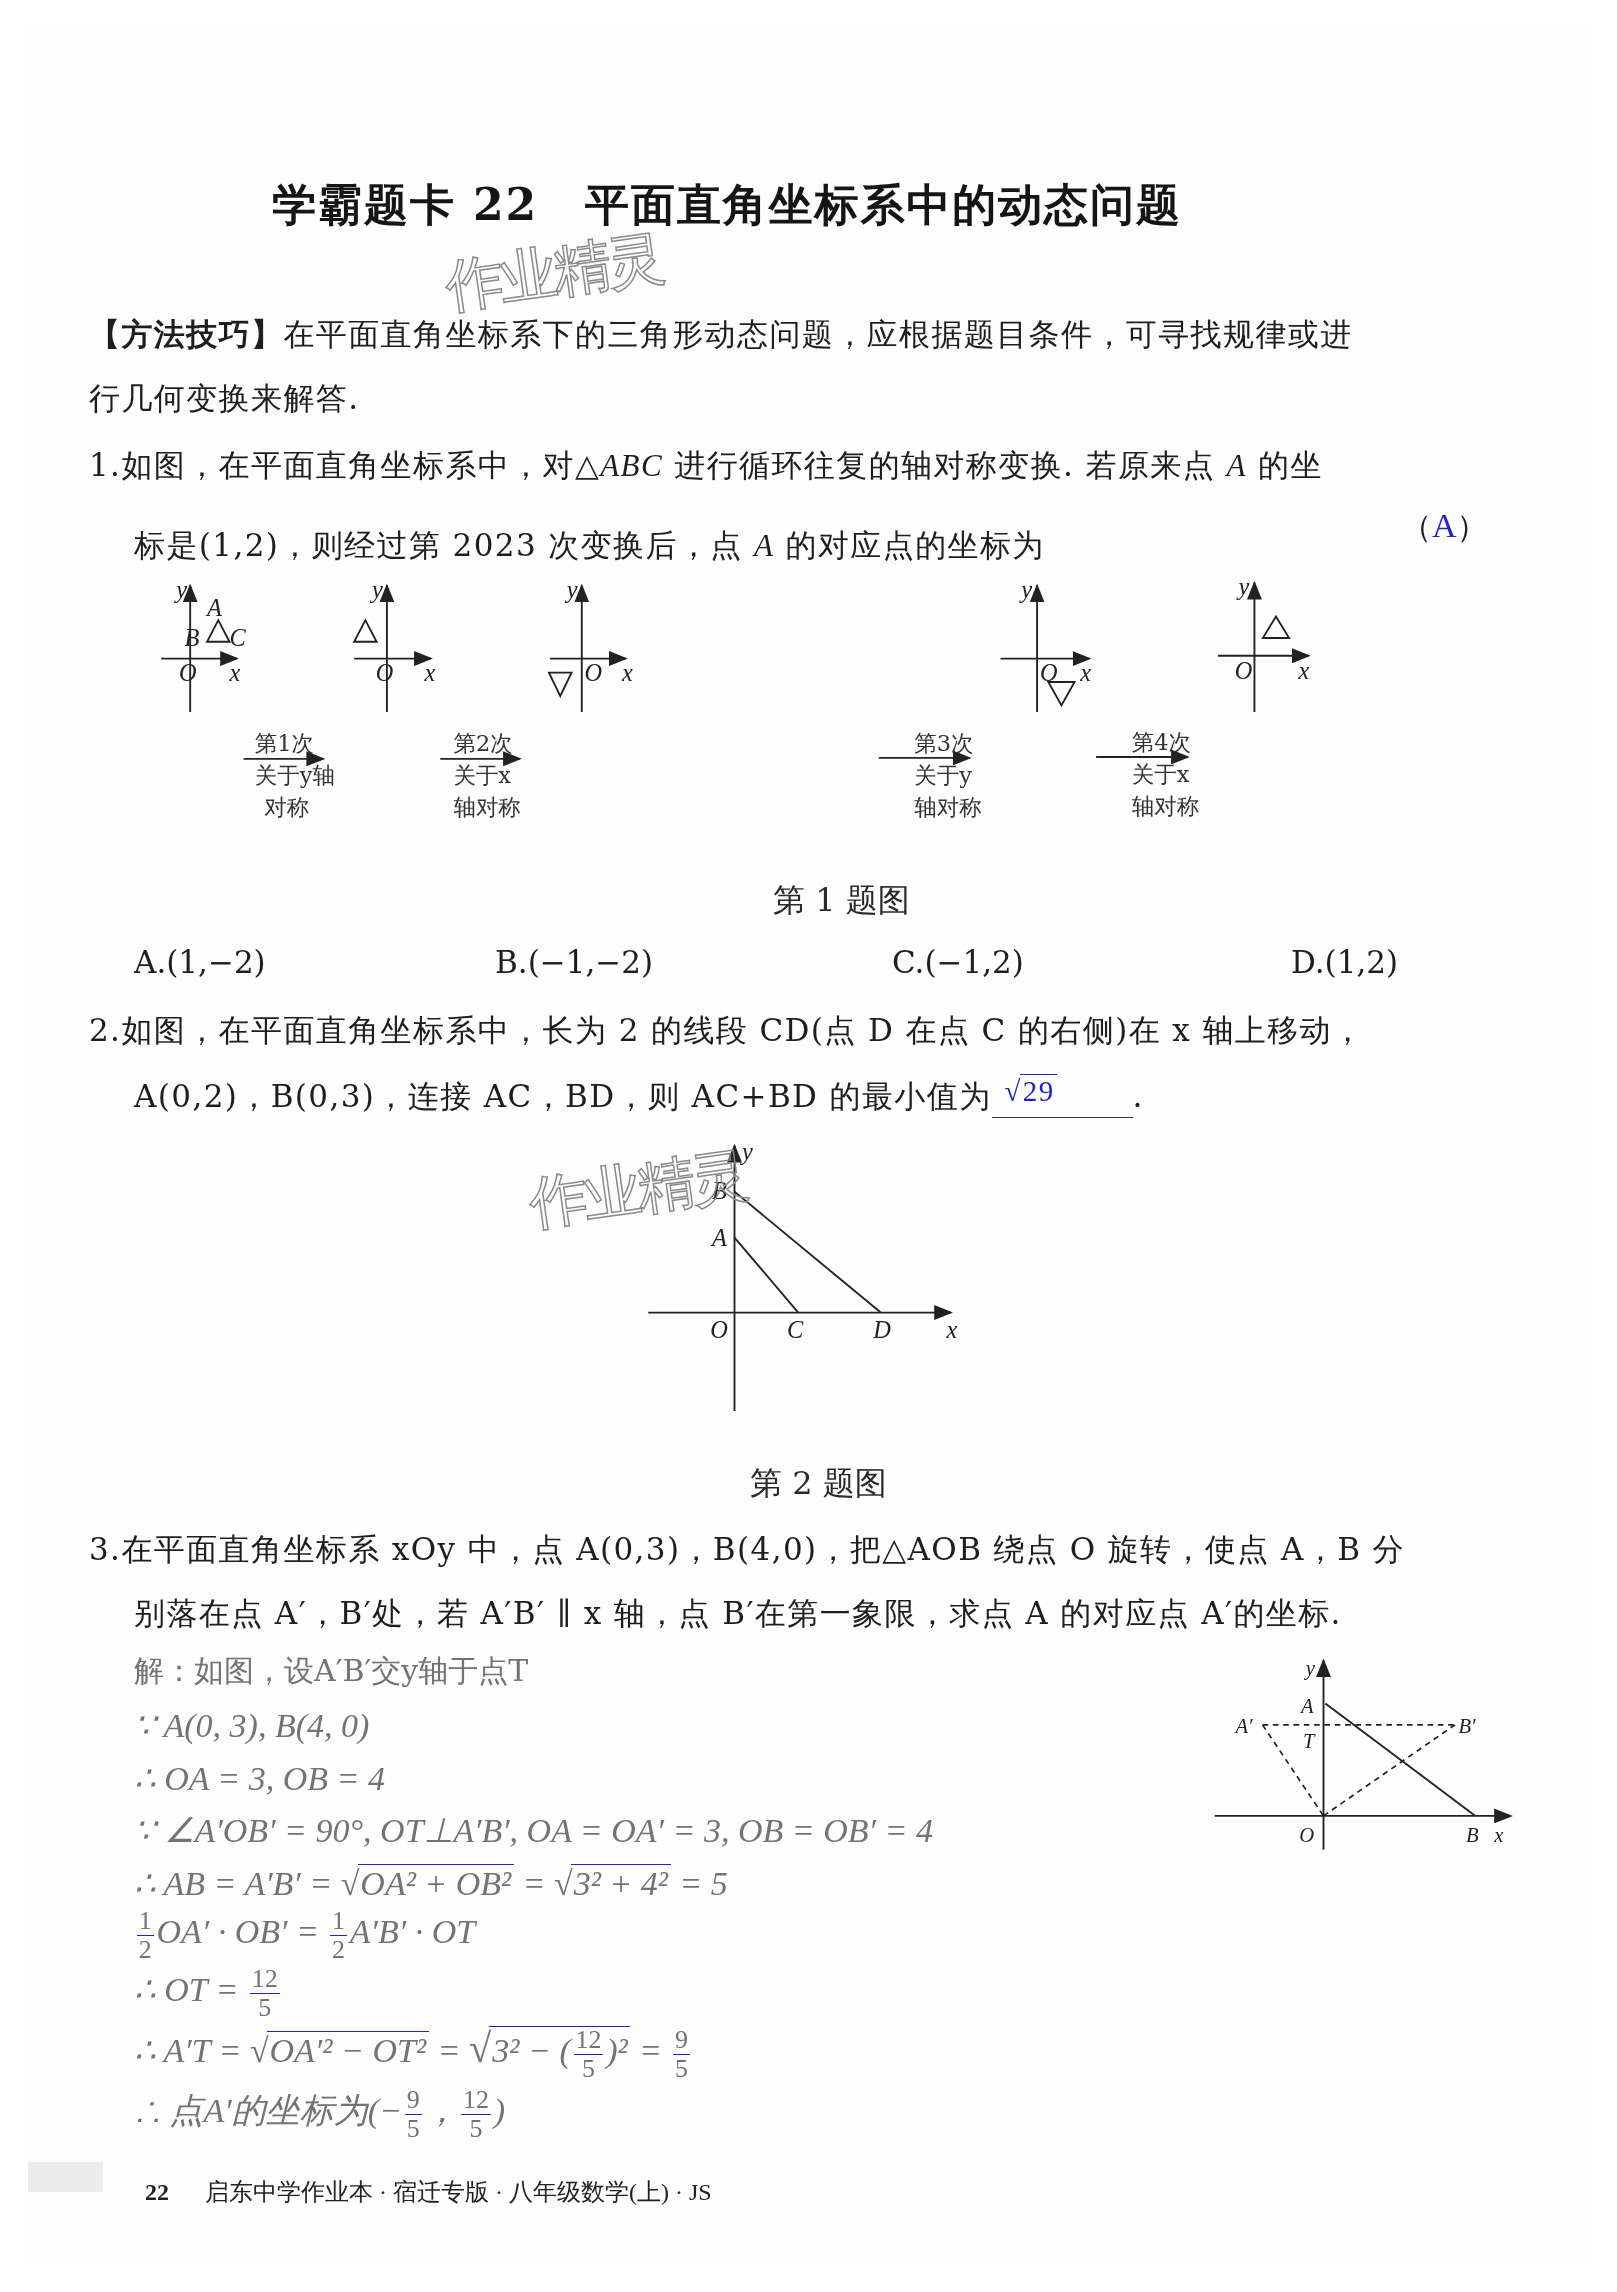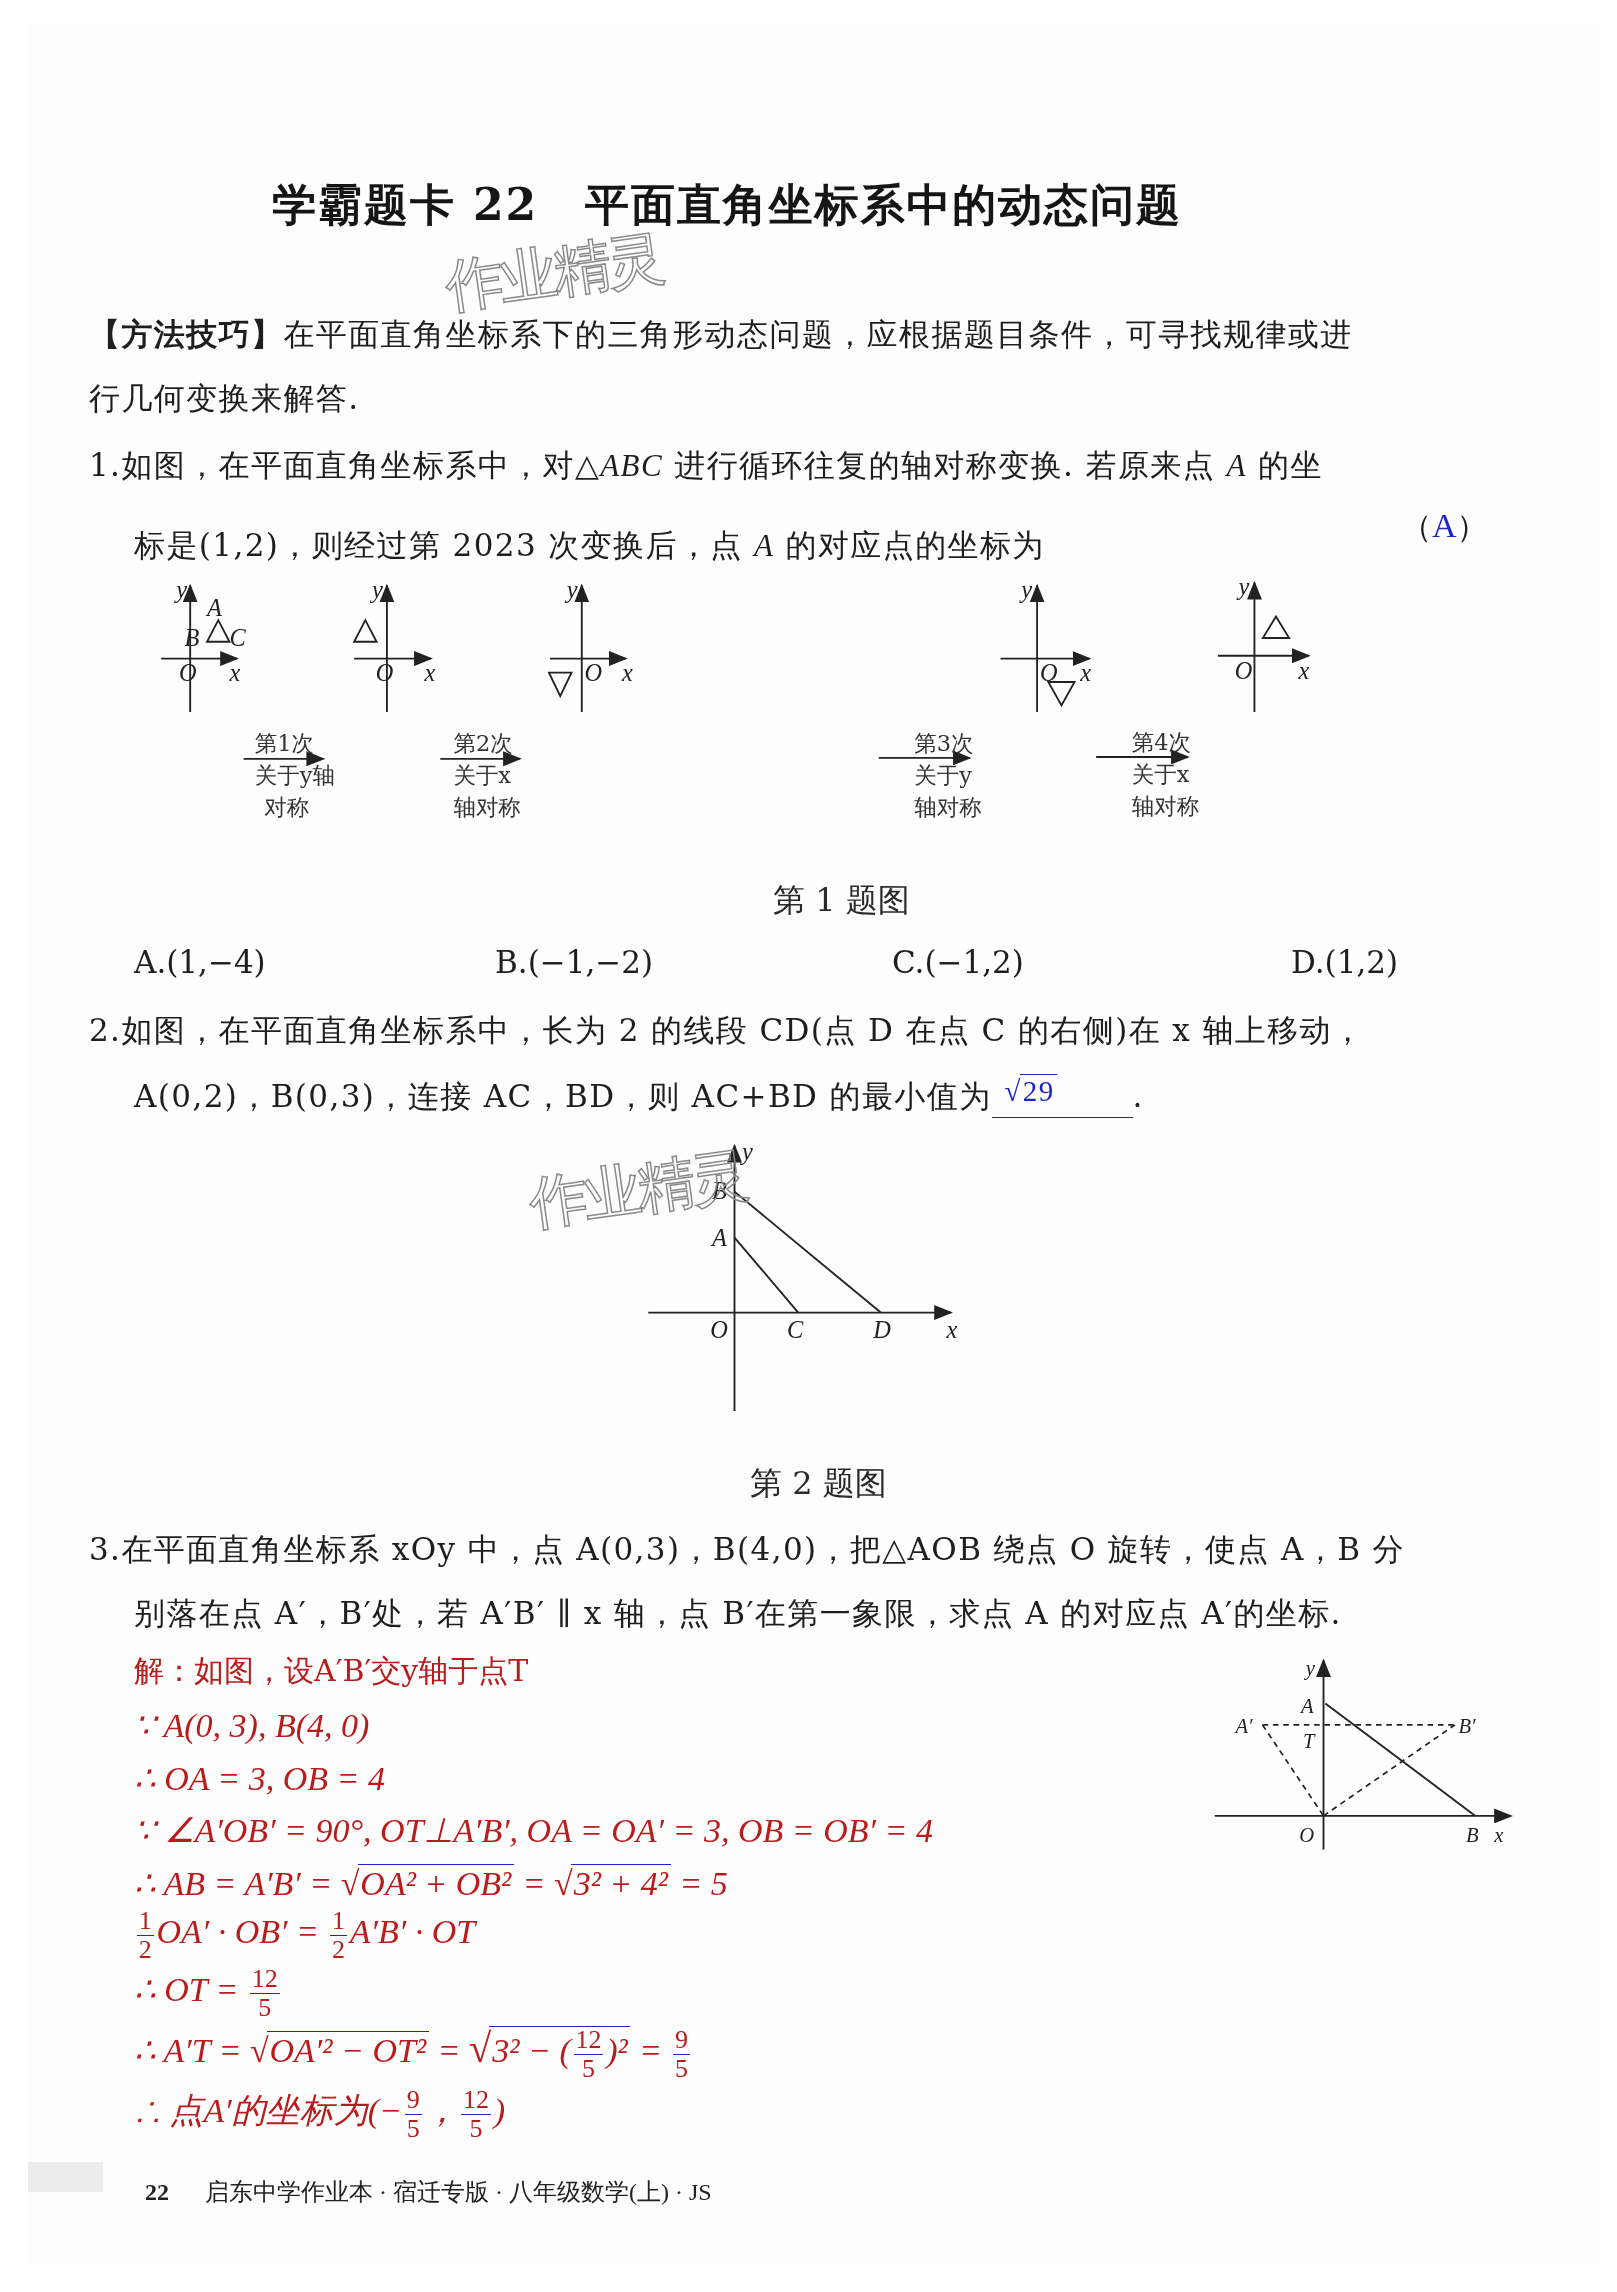--- a/index.html
+++ b/index.html
@@ -13,21 +13,21 @@
   .watermark { font-family:"DejaVu Sans", sans-serif; font-size:58px; color:transparent;
                -webkit-text-stroke:1.5px #8a8a8a; transform:rotate(-8deg); letter-spacing:-3.7px; }
   .body-text { font-size:31px; letter-spacing:1.4px; color:#1e1e1e; }
   .bold { font-weight:bold; }
   i, .it { font-style:italic; font-family:"Liberation Serif", serif; }
   .blue { color:#1f24c8; }
   .ans-paren { font-size:31px; }
   .fig-caption { font-size:32px; color:#2a2a2a; }
   .opt { font-size:31px; }
   .blank { display:inline-block; width:141px; border-bottom:1.9px solid #333; height:37px; vertical-align:bottom; position:relative; }
-  .sol { font-family:"Liberation Serif", serif; font-size:34px; color:#b91c1c; font-style:italic; }
+  .sol { font-family:"Liberation Serif", serif; font-size:34px; color:#737373; font-style:italic; }
   .frac { display:inline-flex; flex-direction:column; align-items:center; vertical-align:middle; font-style:normal; font-size:26px; line-height:1; margin:0 2.8px; }
   .frac .n { border-bottom:1.9px solid #1f24c8; padding:0 1.9px 0.9px; }
   .frac .d { padding-top:0.9px; }
   .sqrt { display:inline-block; border-top:1.9px solid #1f24c8; padding:0 2.8px; margin-left:-1.9px; }
   .footer { font-family:Liberation Serif, serif; font-size:24px; color:#222; }
   .footer .num { font-weight:bold; margin-right:36px; }
   svg text { font-family:"Liberation Serif", serif; font-style:italic; }
   svg .cn { font-family:"DejaVu Serif", serif; font-style:normal; }
 </style>
 </head>
@@ -123,21 +123,21 @@
     <text class="cn" x="976" y="236">关于y</text>
     <text class="cn" x="976" y="270">轴对称</text>
     <text class="cn" x="1208" y="201">第4次</text>
     <text class="cn" x="1208" y="235">关于x</text>
     <text class="cn" x="1208" y="269">轴对称</text>
   </g>
 </svg>
 
 <div class="abs fig-caption" style="left:773px;top:879px;">第 1 题图</div>
 
-<div class="abs opt" style="left:134px;top:944px;"><span>A.</span><span>(1,−4)</span></div>
+<div class="abs opt" style="left:134px;top:944px;"><span>A.</span><span>(1,−2)</span></div>
 <div class="abs opt" style="left:495px;top:944px;"><span>B.</span><span>(−1,−2)</span></div>
 <div class="abs opt" style="left:892px;top:944px;"><span>C.</span><span>(−1,2)</span></div>
 <div class="abs opt" style="left:1291px;top:944px;"><span>D.</span><span>(1,2)</span></div>
 
 <div class="abs body-text" style="left:89px;top:1010px;">
   <span>2.</span><span>如图，在平面直角坐标系中，长为 2 的线段 CD(点 D 在点 C 的右侧)在 x 轴上移动，</span>
 </div>
 <div class="abs body-text" style="left:134px;top:1076px;">
   <span>A(0,2)，B(0,3)，连接 AC，BD，则 AC+BD 的最小值为</span><span class="blank"><span class="blue" style="position:absolute;left:13px;top:-5.6px;font-family:'Liberation Serif',serif;font-size:29px;"><span>√</span><span class="sqrt">29</span></span></span><span>.</span>
 </div>

